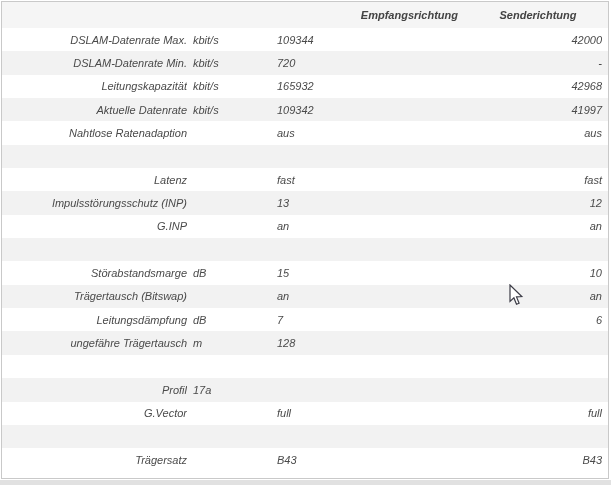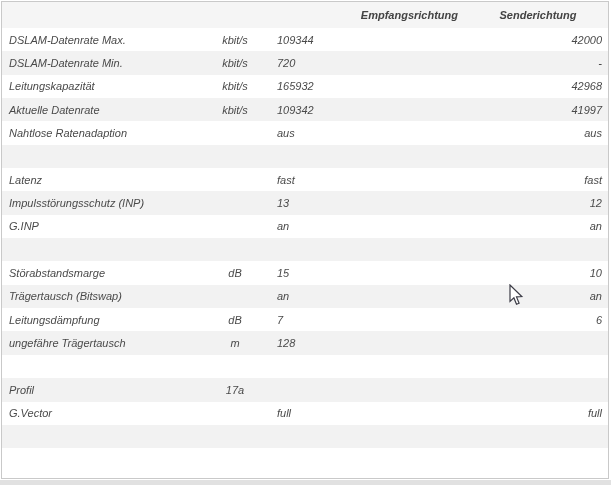--- a/index.html
+++ b/index.html
@@ -46,22 +46,22 @@
     overflow: hidden;
   }
   thead th.h3 { text-align: right; padding-right: 16px; }
   thead th.h4 { text-align: center; padding-right: 6px; }
   tbody td {
     height: 23.35px;
     vertical-align: middle;
     white-space: nowrap;
     overflow: hidden;
   }
-  tbody td.c1 { text-align: left;  padding-left: 7px; }
-  tbody td.c2 { text-align: center;  padding-left: 6px; }
+  tbody td.c1 { text-align: right;  padding-left: 7px; }
+  tbody td.c2 { text-align: left;  padding-left: 6px; }
   tbody td.c3 { padding-right: 6px; }
   tbody td.c4 { text-align: right; padding-right: 6px; }
   tbody tr:nth-child(even) td { background: #f2f2f2; }
   .cursor {
     position: absolute;
     left: 508px; top: 284px;
     width: 17px; height: 23px;
     pointer-events: none;
   }
 </style>
@@ -188,19 +188,25 @@
         <td class="c2"></td>
         <td class="c3">full</td>
         <td class="c4">full</td>
       </tr>
       <tr>
         <td class="c1"></td>
         <td class="c2"></td>
         <td class="c3"></td>
         <td class="c4"></td>
       </tr>
+      <tr>
+        <td class="c1">Trägersatz</td>
+        <td class="c2"></td>
+        <td class="c3">B43</td>
+        <td class="c4">B43</td>
+      </tr>
     </tbody>
   </table>
 </div>
 
 <svg class="cursor" viewBox="0 0 17 23">
   <path d="M 2 1 L 2 17.5 L 5.9 13.9 L 8.5 20.3 L 11.1 19.2 L 8.5 12.9 L 13.8 12.6 Z" fill="#ffffff" stroke="#3c3c46" stroke-width="1.2" stroke-linejoin="miter"></path>
 </svg>
 
 </body></html>

